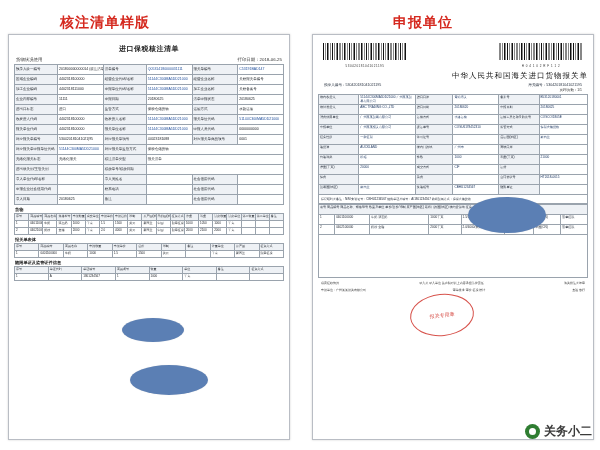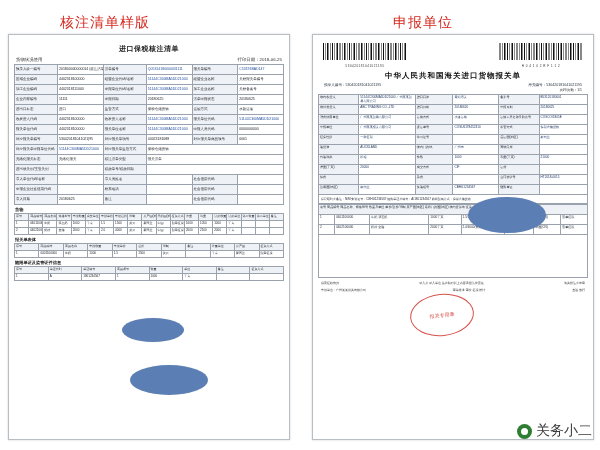--- a/index.html
+++ b/index.html
@@ -5,21 +5,21 @@
   html,body{margin:0;padding:0;}
   body{
     width:600px;height:450px;background:#ffffff;
     font-family:"Liberation Sans","DejaVu Sans",sans-serif;
     overflow:hidden;position:relative;
   }
   .stage{position:absolute;inset:0;}
 
   
   .hdr{
-    position:absolute;color:#d5291f;font-weight:normal;
+    position:absolute;color:#d5291f;font-weight:bold;
     font-size:14px;letter-spacing:1px;white-space:nowrap;
   }
   .hdr.left{left:60px;top:14px;}
   .hdr.right{left:393px;top:14px;}
 
   
   .sheet{
     position:absolute;background:#fff;border:1px solid #b9bdc4;
     box-shadow:0 0 2px rgba(0,0,0,.18);
     overflow:hidden;
@@ -56,21 +56,21 @@
     margin:2px 0 1px 1px;
   }
   table.mini td{height:6px;font-size:3px;padding:0 1px;}
   table.mini td.lbl{background:#eef1f5;}
 
   
   .barcodes{display:flex;justify-content:space-between;padding:3px 4px 0 4px;}
   .bc{height:17px;width:86px;}
   .bc-num{font-size:3px;text-align:center;color:#333;letter-spacing:.5px;}
   .r-title{
-    text-align:center;font-size:7.5px;font-weight:bold;color:#111;
+    text-align:right;font-size:7.5px;font-weight:normal;color:#111;
     margin-top:3px;letter-spacing:1px;
   }
   .r-sub{
     display:flex;justify-content:space-between;
     font-size:3.6px;color:#2a3442;margin:2px 6px 1px 6px;
   }
   .r-band{
     text-align:right;font-size:3.4px;color:#333;margin:0 6px 2px 0;
   }
   table.rgrid{border-collapse:collapse;width:100%;table-layout:fixed;}
@@ -112,21 +112,21 @@
     gap:4px;
   }
   .wm .logo{
     width:15px;height:15px;border-radius:50%;background:#2f7d32;
     position:relative;
   }
   .wm .logo:after{
     content:"";position:absolute;left:4px;top:4px;width:7px;height:7px;
     border-radius:50%;background:#fff;
   }
-  .wm .txt{font-size:14px;color:#3a3a3a;font-weight:normal;}
+  .wm .txt{font-size:12px;color:#3a3a3a;font-weight:bold;}
 </style>
 </head>
 <body>
 
 <div class="stage">
 
   <div class="hdr left">核注清单样版</div>
   <div class="hdr right">申报单位</div>
 
   <div class="sheet" id="sheet-left">

